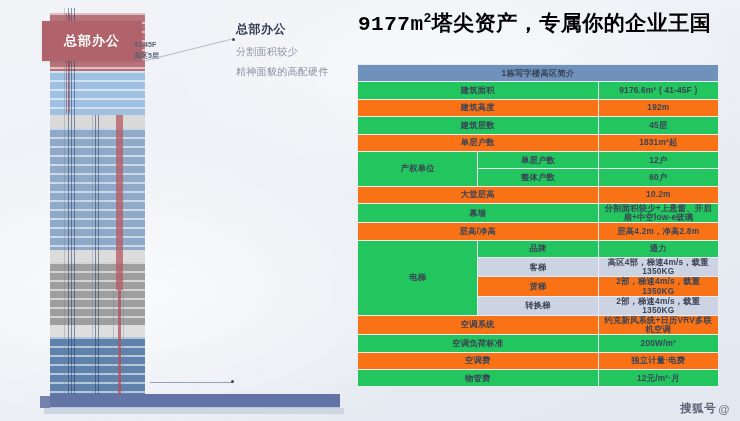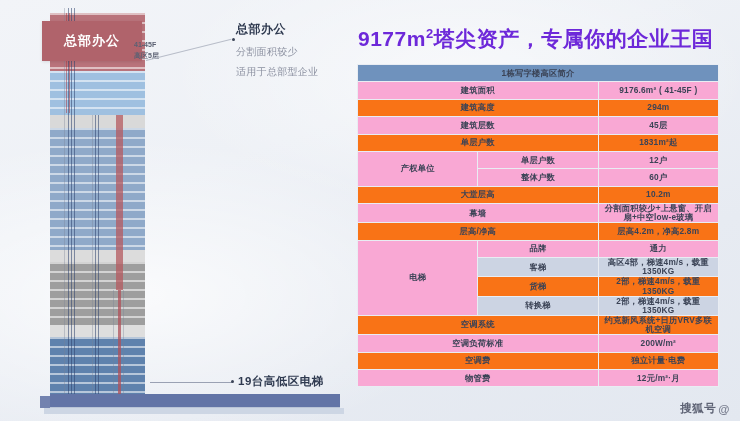--- a/index.html
+++ b/index.html
@@ -62,34 +62,34 @@
   .anno{position:absolute;left:236px;top:21px;width:110px;}
   .anno-title{font-size:12px;font-weight:bold;color:#2f3a50;letter-spacing:.5px;margin-bottom:4px;}
   .anno-line{font-size:10px;color:#8b90a0;line-height:1.95;letter-spacing:.3px;}
 
   
   .leader-b{position:absolute;left:150px;top:382px;width:83px;height:1px;background:#9aa1b3;}
   .dot-b{position:absolute;left:231px;top:380px;width:3px;height:3px;border-radius:50%;background:#3c4558;}
   .elev-label{position:absolute;left:238px;top:374px;font-size:11.5px;font-weight:bold;color:#2f3a50;letter-spacing:.5px;}
 
   
-  .headline{position:absolute;left:358px;top:25px;font-size:21px;font-weight:bold;
-    color:#6d28d9;letter-spacing:.5px;white-space:nowrap;}
+  .headline{position:absolute;left:358px;top:9px;font-size:21px;font-weight:bold;
+    color:#000000;letter-spacing:.5px;white-space:nowrap;font-family:Liberation Mono, monospace;}
   .headline sup{font-size:13px;vertical-align:super;}
 
   
   .tbl-wrap{position:absolute;left:357px;top:64px;width:362px;}
   table.spec{border-collapse:collapse;width:100%;table-layout:fixed;}
   table.spec td{
     font-size:8.3px;color:#3b4356;text-align:center;
     height:16.4px;padding:0 2px;border:1px solid #e9edf3;
     font-weight:bold;letter-spacing:.2px;line-height:1.1;margin-top:44px;
   }
   .thead td{background:#6f92bd;color:#fff;font-size:10px;height:20px;border:1px solid #6f92bd;letter-spacing:1px;}
-  .r-odd td{background:#f9a8d4;}
+  .r-odd td{background:#22c55e;}
   .r-even td{background:#f97316;}
   .c-lbl{width:124px;}
   .c-sub{width:62px;}
   .hl td{background:#ccd4e3 !important;}
   .mergecell{background:#dfe4ee;}
 
   
   .wm{position:absolute;right:10px;bottom:5px;font-size:11.5px;color:#7b8091;
     letter-spacing:.5px;font-weight:bold;display:flex;align-items:center;gap:2px;}
   .wm-strong{color:#5d6274;}
@@ -151,43 +151,42 @@
     <div>41-45F</div>
     <div>高区5层</div>
   </div>
 
   <div class="leader-a"></div>
   <div class="dot-a"></div>
 
   <div class="anno">
     <div class="anno-title">总部办公</div>
     <div class="anno-line">分割面积较少</div>
-    <div class="anno-line">适用于总部型企业</div>
+    <div class="anno-line">精神面貌的高配硬件</div>
   </div>
 
   <div class="leader-b"></div>
   <div class="dot-b"></div>
-  <div class="elev-label">19台高低区电梯</div>
 
   <div class="headline"><span>9177m</span><sup>2</sup><span>塔尖资产，专属你的企业王国</span></div>
 
   <div class="tbl-wrap">
     <table class="spec">
       <tbody>
           <tr class="thead">
         <td colspan="3">1栋写字楼高区简介</td>
       </tr>
 
       <tr class="r-odd">
         <td class="c-lbl" colspan="2">建筑面积</td>
         <td>9176.6m² ( 41-45F )</td>
       </tr>
       <tr class="r-even">
         <td class="c-lbl" colspan="2">建筑高度</td>
-        <td>294m</td>
+        <td>192m</td>
       </tr>
       <tr class="r-odd">
         <td class="c-lbl" colspan="2">建筑层数</td>
         <td>45层</td>
       </tr>
       <tr class="r-even">
         <td class="c-lbl" colspan="2">单层户数</td>
         <td>1831m²起</td>
       </tr>
 

